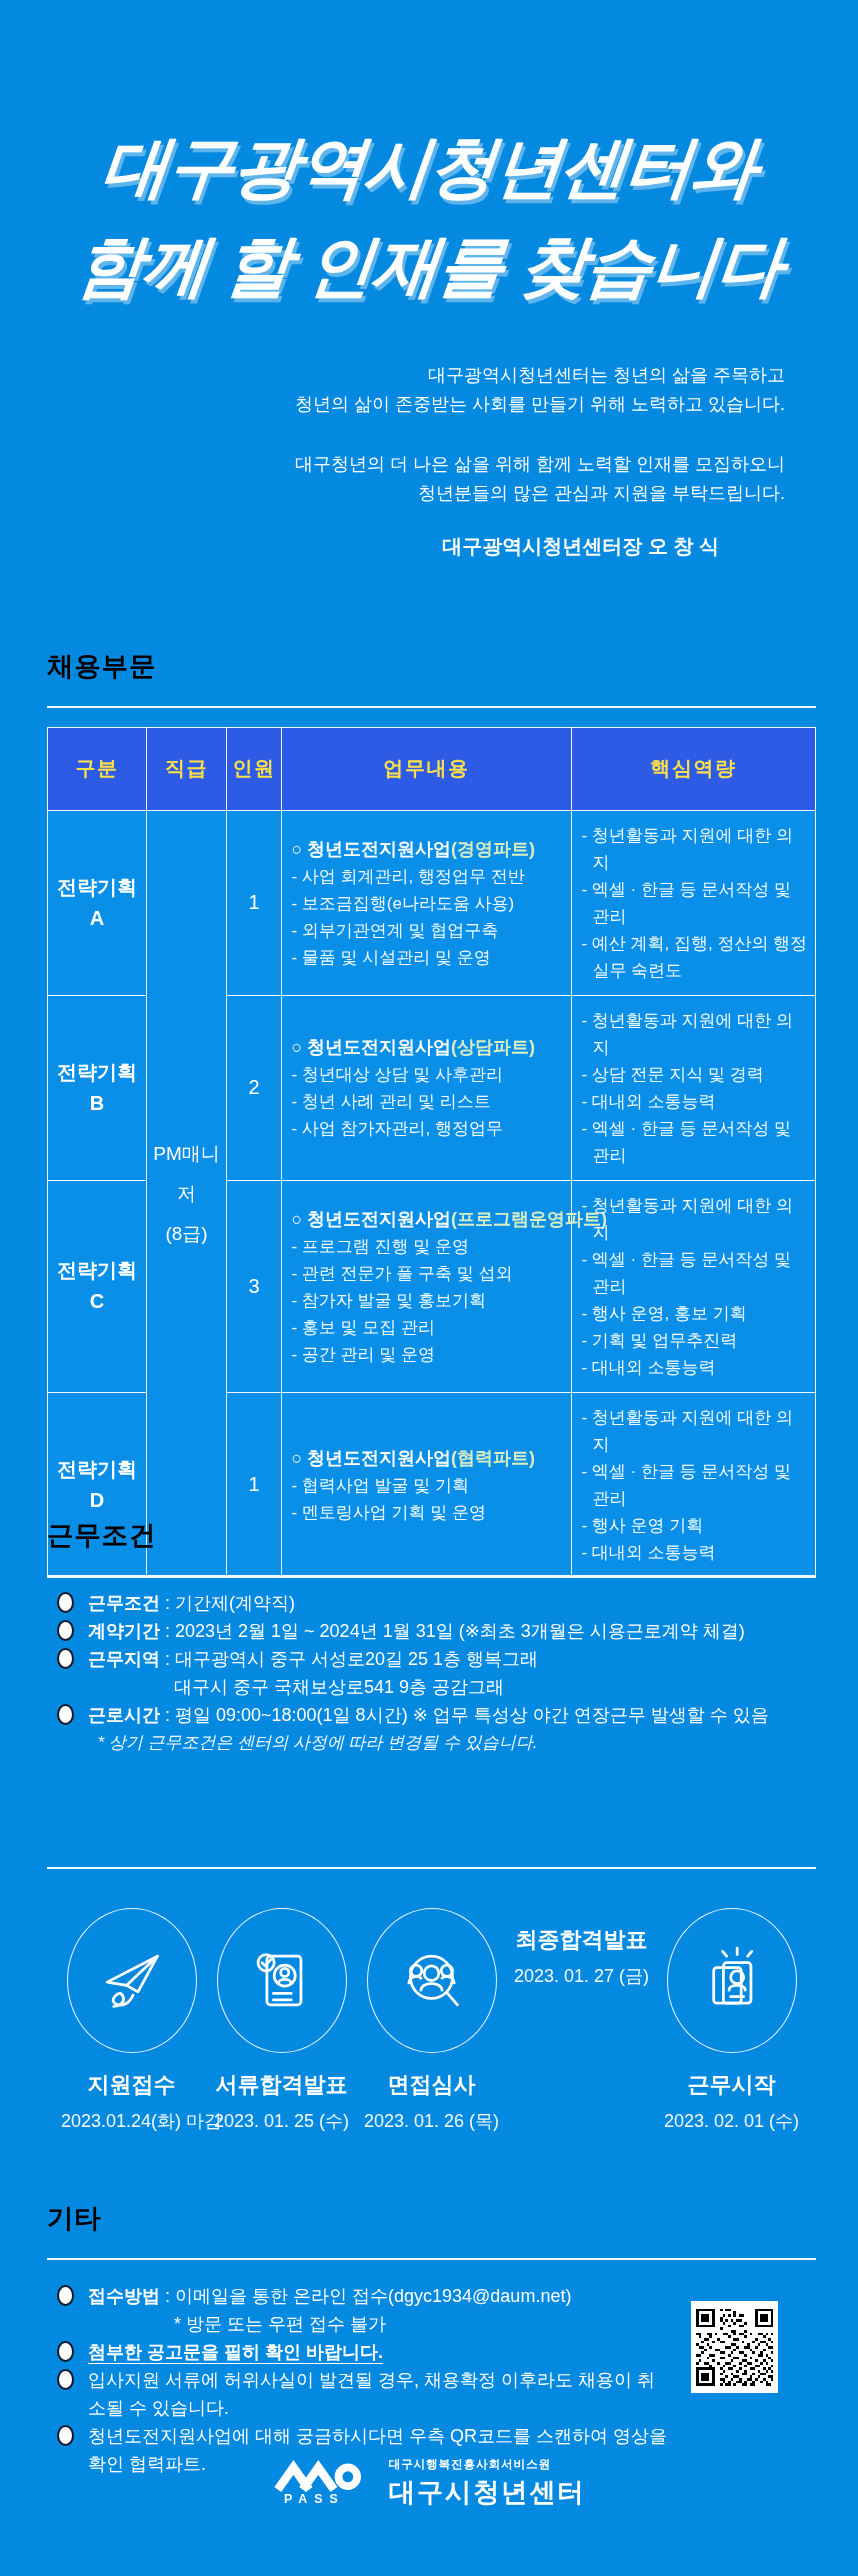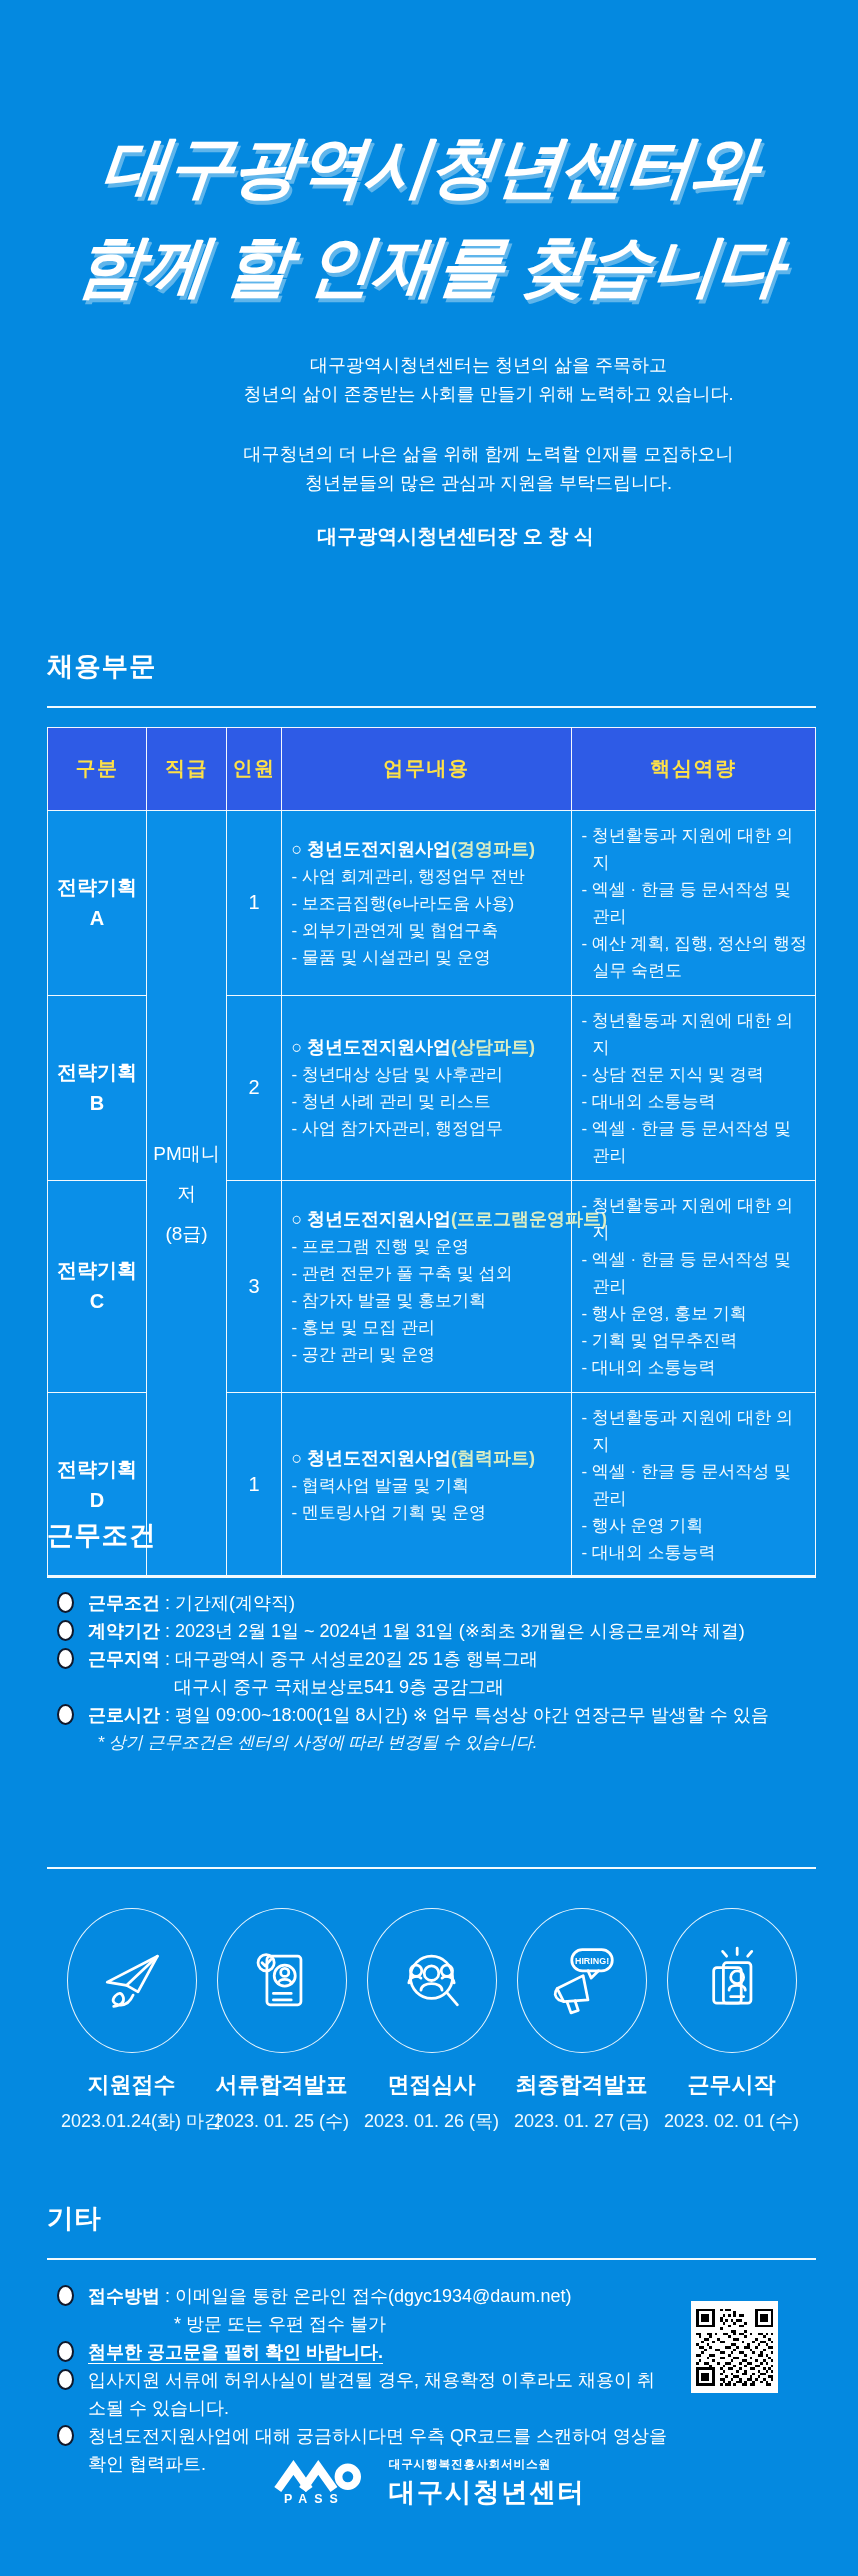--- a/index.html
+++ b/index.html
@@ -14,28 +14,28 @@
   
   .title-block { top:117px; left:0; width:859px; text-align:center; }
   .title-line {
     font-size:67px; font-weight:900; font-style:italic; color:#ffffff;
     line-height:99px; letter-spacing:-1.6px;
     text-shadow:3.1px 3.9px 0 #5fb5eb;
     transform:skewX(-6deg);
   }
 
   
-  .intro { top:351px; right:74px; width:593px; text-align:center; }
+  .intro { top:361px; right:74px; width:593px; text-align:right; }
   .intro .p { font-size:18px; line-height:29px; color:#ffffff; }
   .intro .p + .p { margin-top:31px; }
   .signature { margin-top:25px; padding-right:66px; font-size:20px; font-weight:bold; color:#ffffff; }
 
   
   .section { left:47px; width:769px; }
-  .section-heading { font-size:26.5px; font-weight:bold; color:#ffffff; letter-spacing:0.8px; }
+  .section-heading { font-size:26.5px; font-weight:bold; color:#000000; letter-spacing:0.8px; }
   .divider { height:1.6px; background:#f2fafe; margin-top:22px; }
 
   
   .recruit-table { margin-top:19px; width:769px; border-collapse:collapse; table-layout:fixed; }
   .recruit-table th, .recruit-table td { border:0.8px solid rgba(255,255,255,.95); vertical-align:middle; }
   .recruit-table thead th {
     background:#2e5be6; height:83px; font-size:20px; font-weight:bold;
     color:#fde047; letter-spacing:1.6px;
   }
   .recruit-table tbody { background:#0a8fe8; }
@@ -294,30 +294,20 @@
           <path d="M22 53 c1 -8 10 -10 15 -6"></path>
           <circle cx="69" cy="38" r="7"></circle>
           <path d="M63 47 c5 -4 14 -2 15 6"></path>
         </svg>
       </div>
       <div class="step-label">면접심사</div>
       <div class="step-date">2023. 01. 26 (목)</div>
     </div>
 
     <div class="step">
-      <div class="step-circle">
-        <svg class="icon-svg" width="81" height="81" viewBox="0 0 100 100">
-          <rect x="38" y="12" width="50" height="26" rx="13"></rect>
-          <path d="M58 38 l4 9 l9 -9"></path>
-          <text x="63" y="30" text-anchor="middle" font-size="11" font-weight="bold" fill="#ffffff" stroke="none">HIRING!</text>
-          <path d="M20 60 L52 44 L58 74 L28 76 Z"></path>
-          <path d="M20 60 q-6 8 2 14 l6 2"></path>
-          <path d="M32 76 l5 14 l9 -3 l-4 -12"></path>
-        </svg>
-      </div>
       <div class="step-label">최종합격발표</div>
       <div class="step-date">2023. 01. 27 (금)</div>
     </div>
 
     <div class="step">
       <div class="step-circle">
         <svg class="icon-svg" width="81" height="81" viewBox="0 0 100 100">
           <rect x="28" y="34" width="34" height="44" rx="4"></rect>
           <rect x="40" y="28" width="34" height="50" rx="4"></rect>
           <circle cx="57" cy="46" r="8"></circle>

